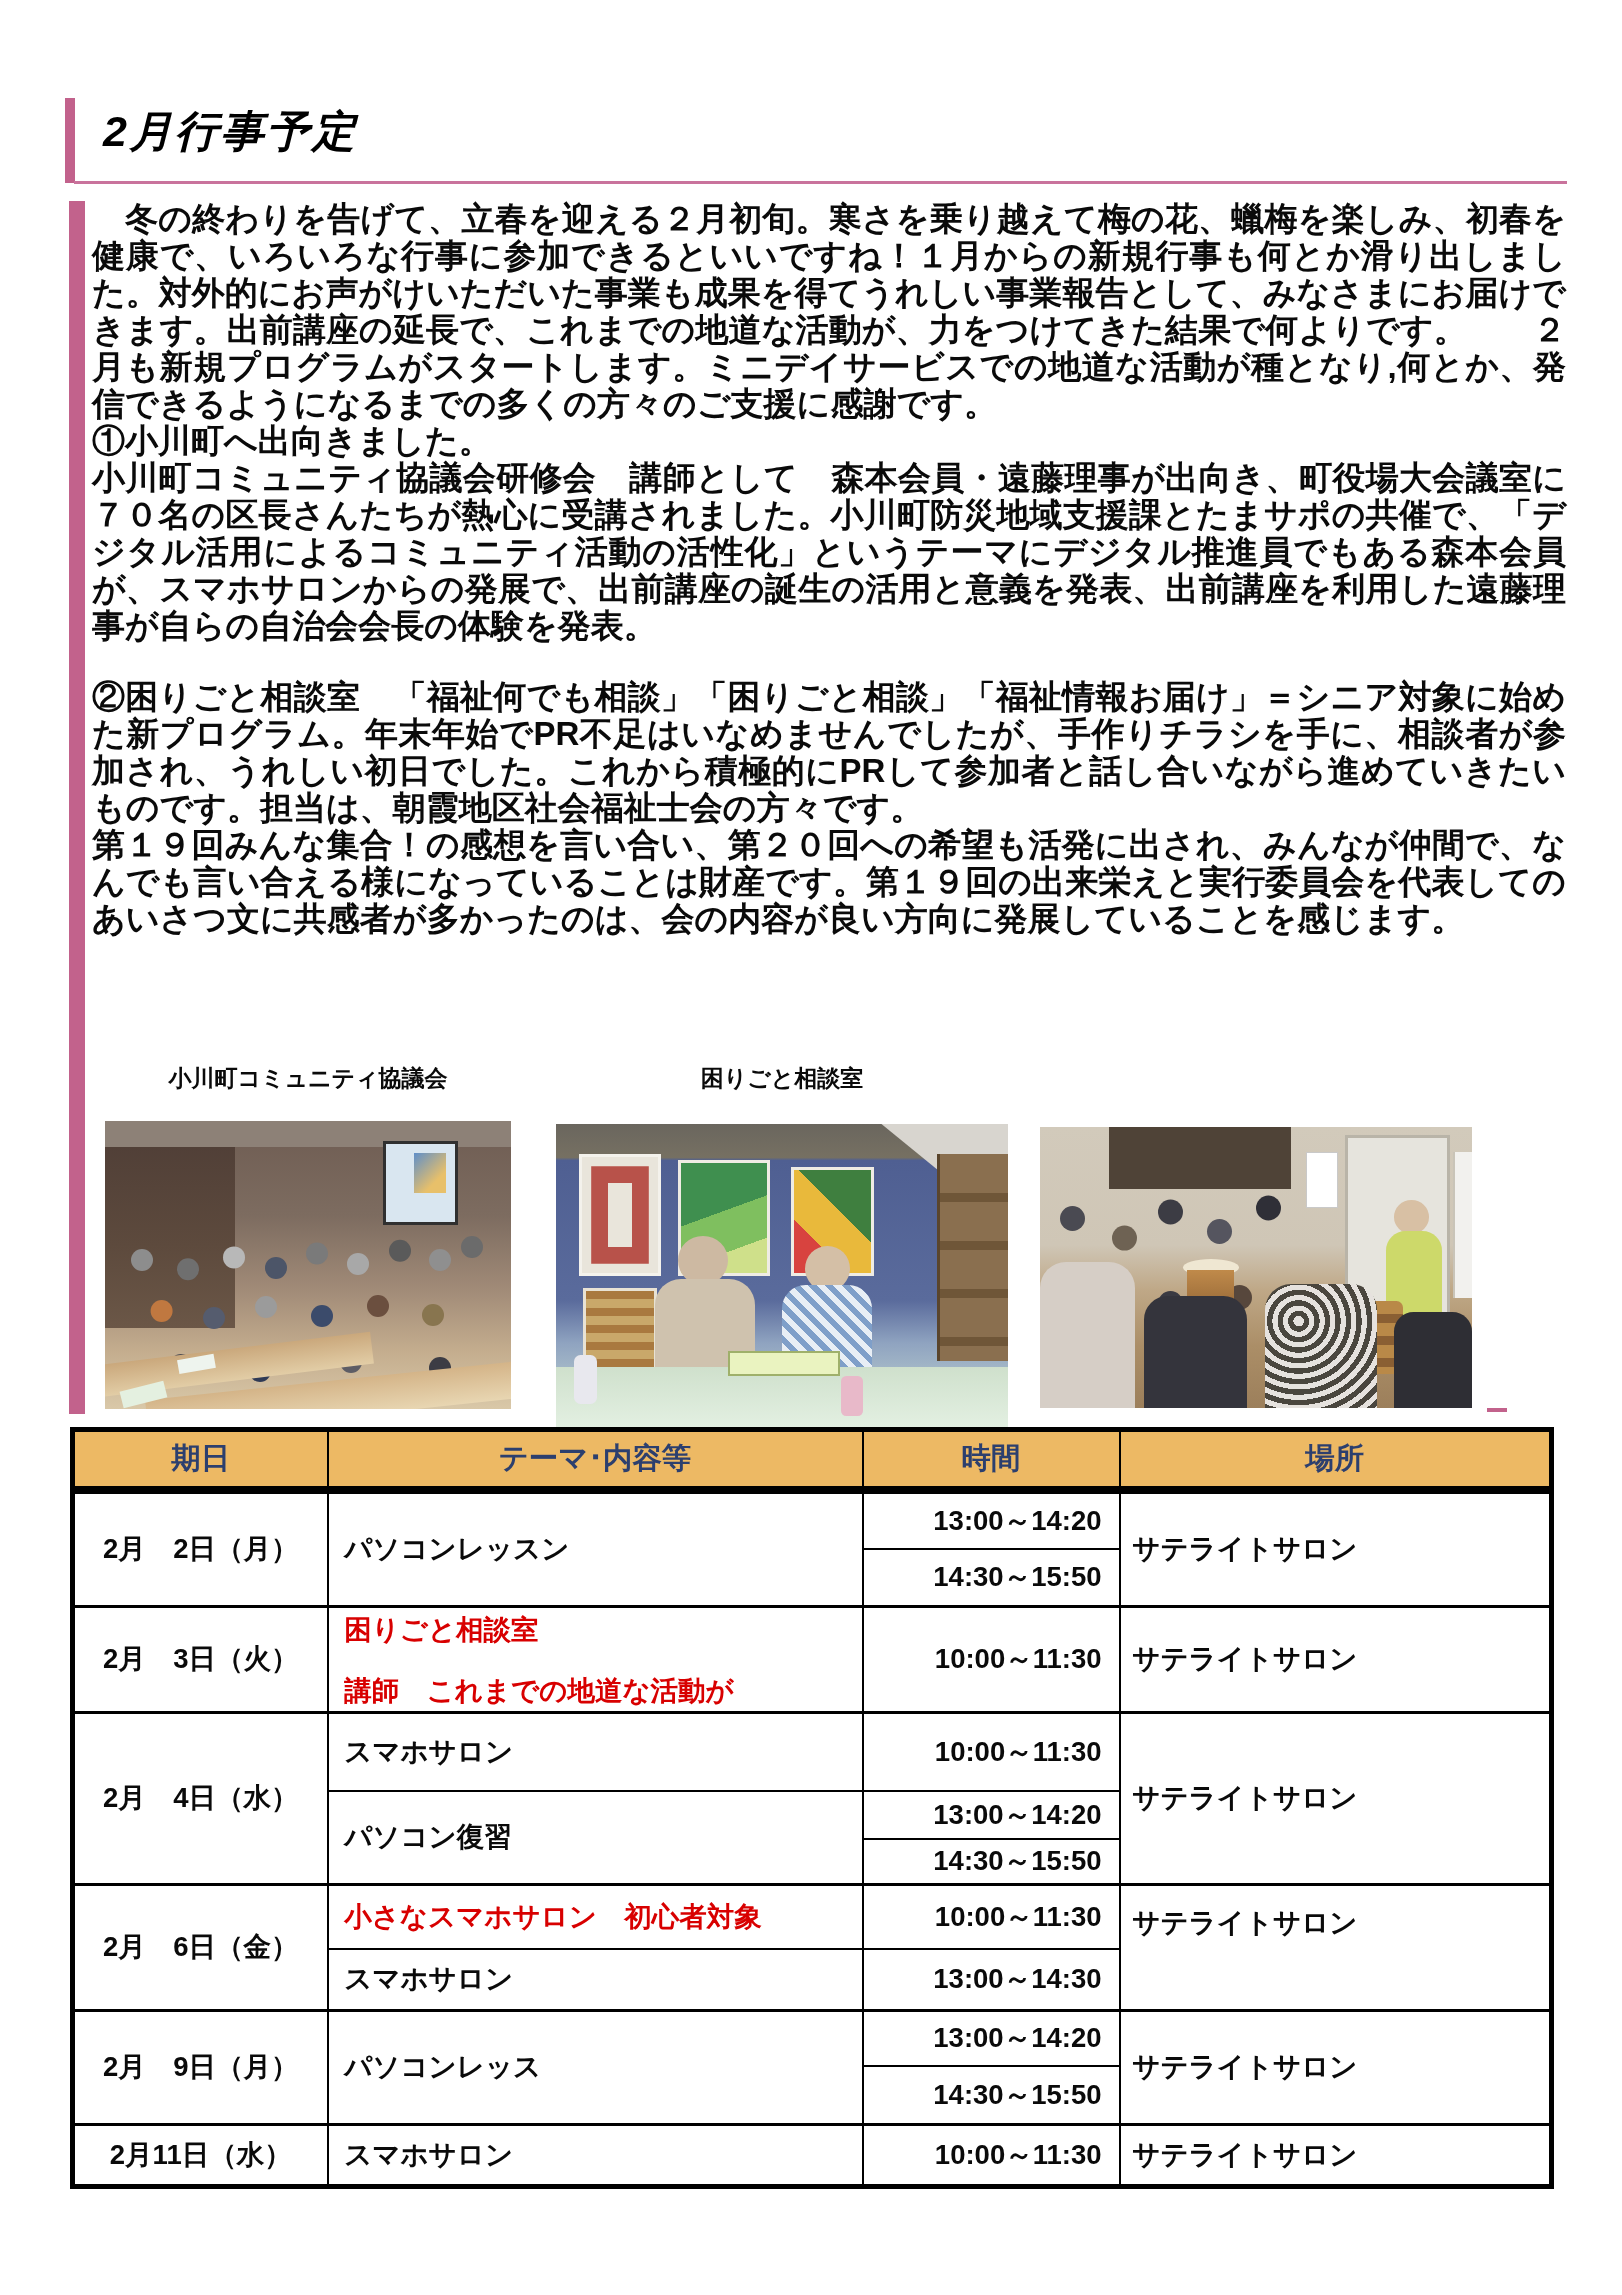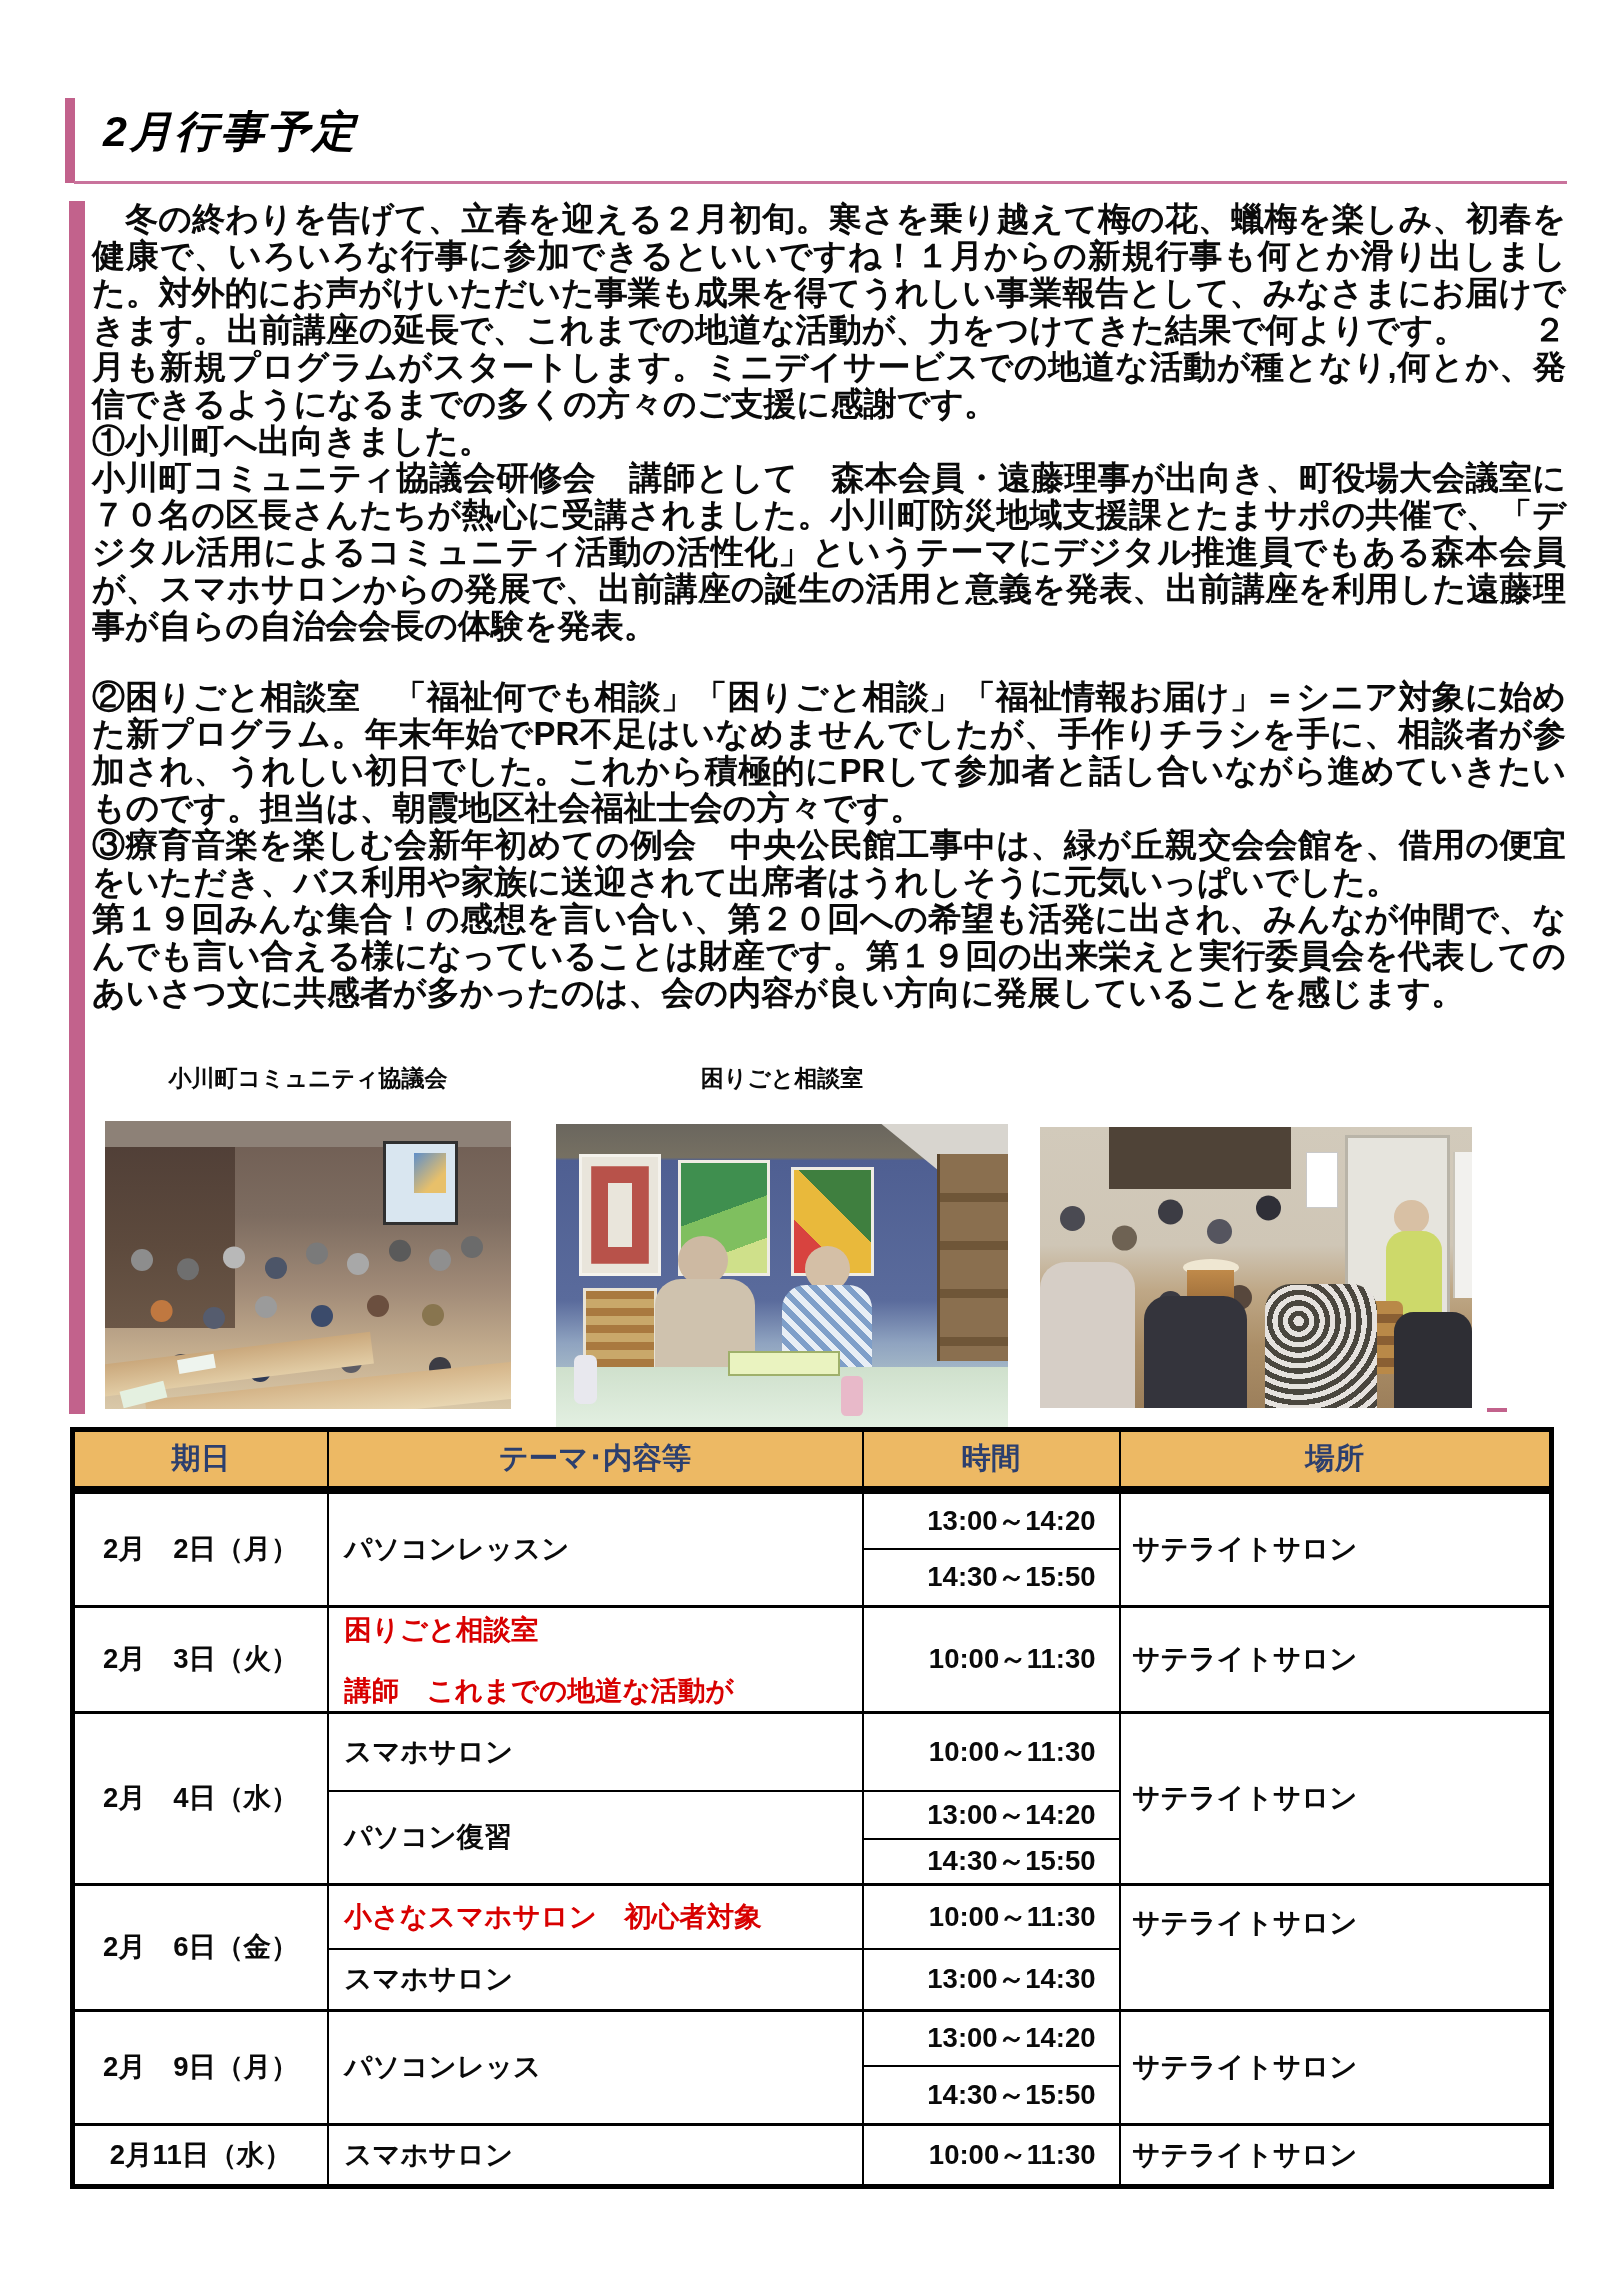--- a/index.html
+++ b/index.html
@@ -90,21 +90,21 @@
   table.schedule { position:absolute; left:70px; top:1427px; width:1479px;
     border-collapse:collapse; table-layout:fixed; border:5.2px solid #000; }
   .schedule th, .schedule td { border-left:2.6px solid #000; border-right:2.6px solid #000;
     border-top:2px solid #000; border-bottom:2px solid #000; vertical-align:middle;
     font-size:27.5px; overflow:hidden; }
   .schedule th { height:52px; background:#EDB964; color:#2C3F6E; font-size:29.4px;
     border-bottom:8.5px solid #000; text-align:center; }
   .schedule tr.rend > td, .schedule td.spanend { border-bottom-width:3.9px; }
   td.date  { text-align:center; }
   td.theme { text-align:left; padding-left:15.7px; }
-  td.time  { text-align:right; padding-right:23px; }
+  td.time  { text-align:right; padding-right:17px; }
   td.place { text-align:left; padding-left:11.8px; }
   td.place.vtop { vertical-align:top; padding-top:19.6px; }
   .red { color:#D80000; }
   .theme-line1 { margin-top:2.6px; }
   .theme-line2 { margin-top:25px; }
   tr.h90{height:59px;} tr.h87{height:57px;} tr.h162{height:106px;} tr.h121{height:79px;}
   tr.h73{height:48px;} tr.h69{height:45px;} tr.h100{height:65px;} tr.h93{height:61px;}
   tr.h85{height:56px;} tr.h88{height:58px;} tr.h95{height:62px;}
 </style>
 </head>
@@ -116,21 +116,20 @@
   <h1 class="doc-title" style="margin:0;font-size:43px;font-style:italic;">2月行事予定</h1>
   <div class="title-rule"></div>
 
   <div class="body-accent-bar"></div>
 
   <div class="body-text">
     <p>　冬の終わりを告げて、立春を迎える２月初旬。寒さを乗り越えて梅の花、蠟梅を楽しみ、初春を健康で、いろいろな行事に参加できるといいですね！１月からの新規行事も何とか滑り出しました。対外的にお声がけいただいた事業も成果を得てうれしい事業報告として、みなさまにお届けできます。出前講座の延長で、これまでの地道な活動が、力をつけてきた結果で何よりです。　　２月も新規プログラムがスタートします。ミニデイサービスでの地道な活動が種となり,何とか、発信できるようになるまでの多くの方々のご支援に感謝です。</p>
     <p>①小川町へ出向きました。</p>
     <p>小川町コミュニティ協議会研修会　講師として　森本会員・遠藤理事が出向き、町役場大会議室に７０名の区長さんたちが熱心に受講されました。小川町防災地域支援課とたまサポの共催で、「デジタル活用によるコミュニティ活動の活性化」というテーマにデジタル推進員でもある森本会員が、スマホサロンからの発展で、出前講座の誕生の活用と意義を発表、出前講座を利用した遠藤理事が自らの自治会会長の体験を発表。</p>
     <p class="gap-before">②困りごと相談室　「福祉何でも相談」「困りごと相談」「福祉情報お届け」＝シニア対象に始めた新プログラム。年末年始でPR不足はいなめませんでしたが、手作りチラシを手に、相談者が参加され、うれしい初日でした。これから積極的にPRして参加者と話し合いながら進めていきたいものです。担当は、朝霞地区社会福祉士会の方々です。</p>
-    <p>③療育音楽を楽しむ会新年初めての例会　中央公民館工事中は、緑が丘親交会会館を、借用の便宜をいただき、バス利用や家族に送迎されて出席者はうれしそうに元気いっぱいでした。</p>
     <p>第１９回みんな集合！の感想を言い合い、第２０回への希望も活発に出され、みんなが仲間で、なんでも言い合える様になっていることは財産です。第１９回の出来栄えと実行委員会を代表してのあいさつ文に共感者が多かったのは、会の内容が良い方向に発展していることを感じます。</p>
   </div>
 
   <div class="caption c1">小川町コミュニティ協議会</div>
   <div class="caption c2">困りごと相談室</div>
 
   <div class="photo" id="photo1">
     <div class="p1-wall"></div>
     <div class="p1-ceiling"></div>
     <div class="p1-screen"></div>

